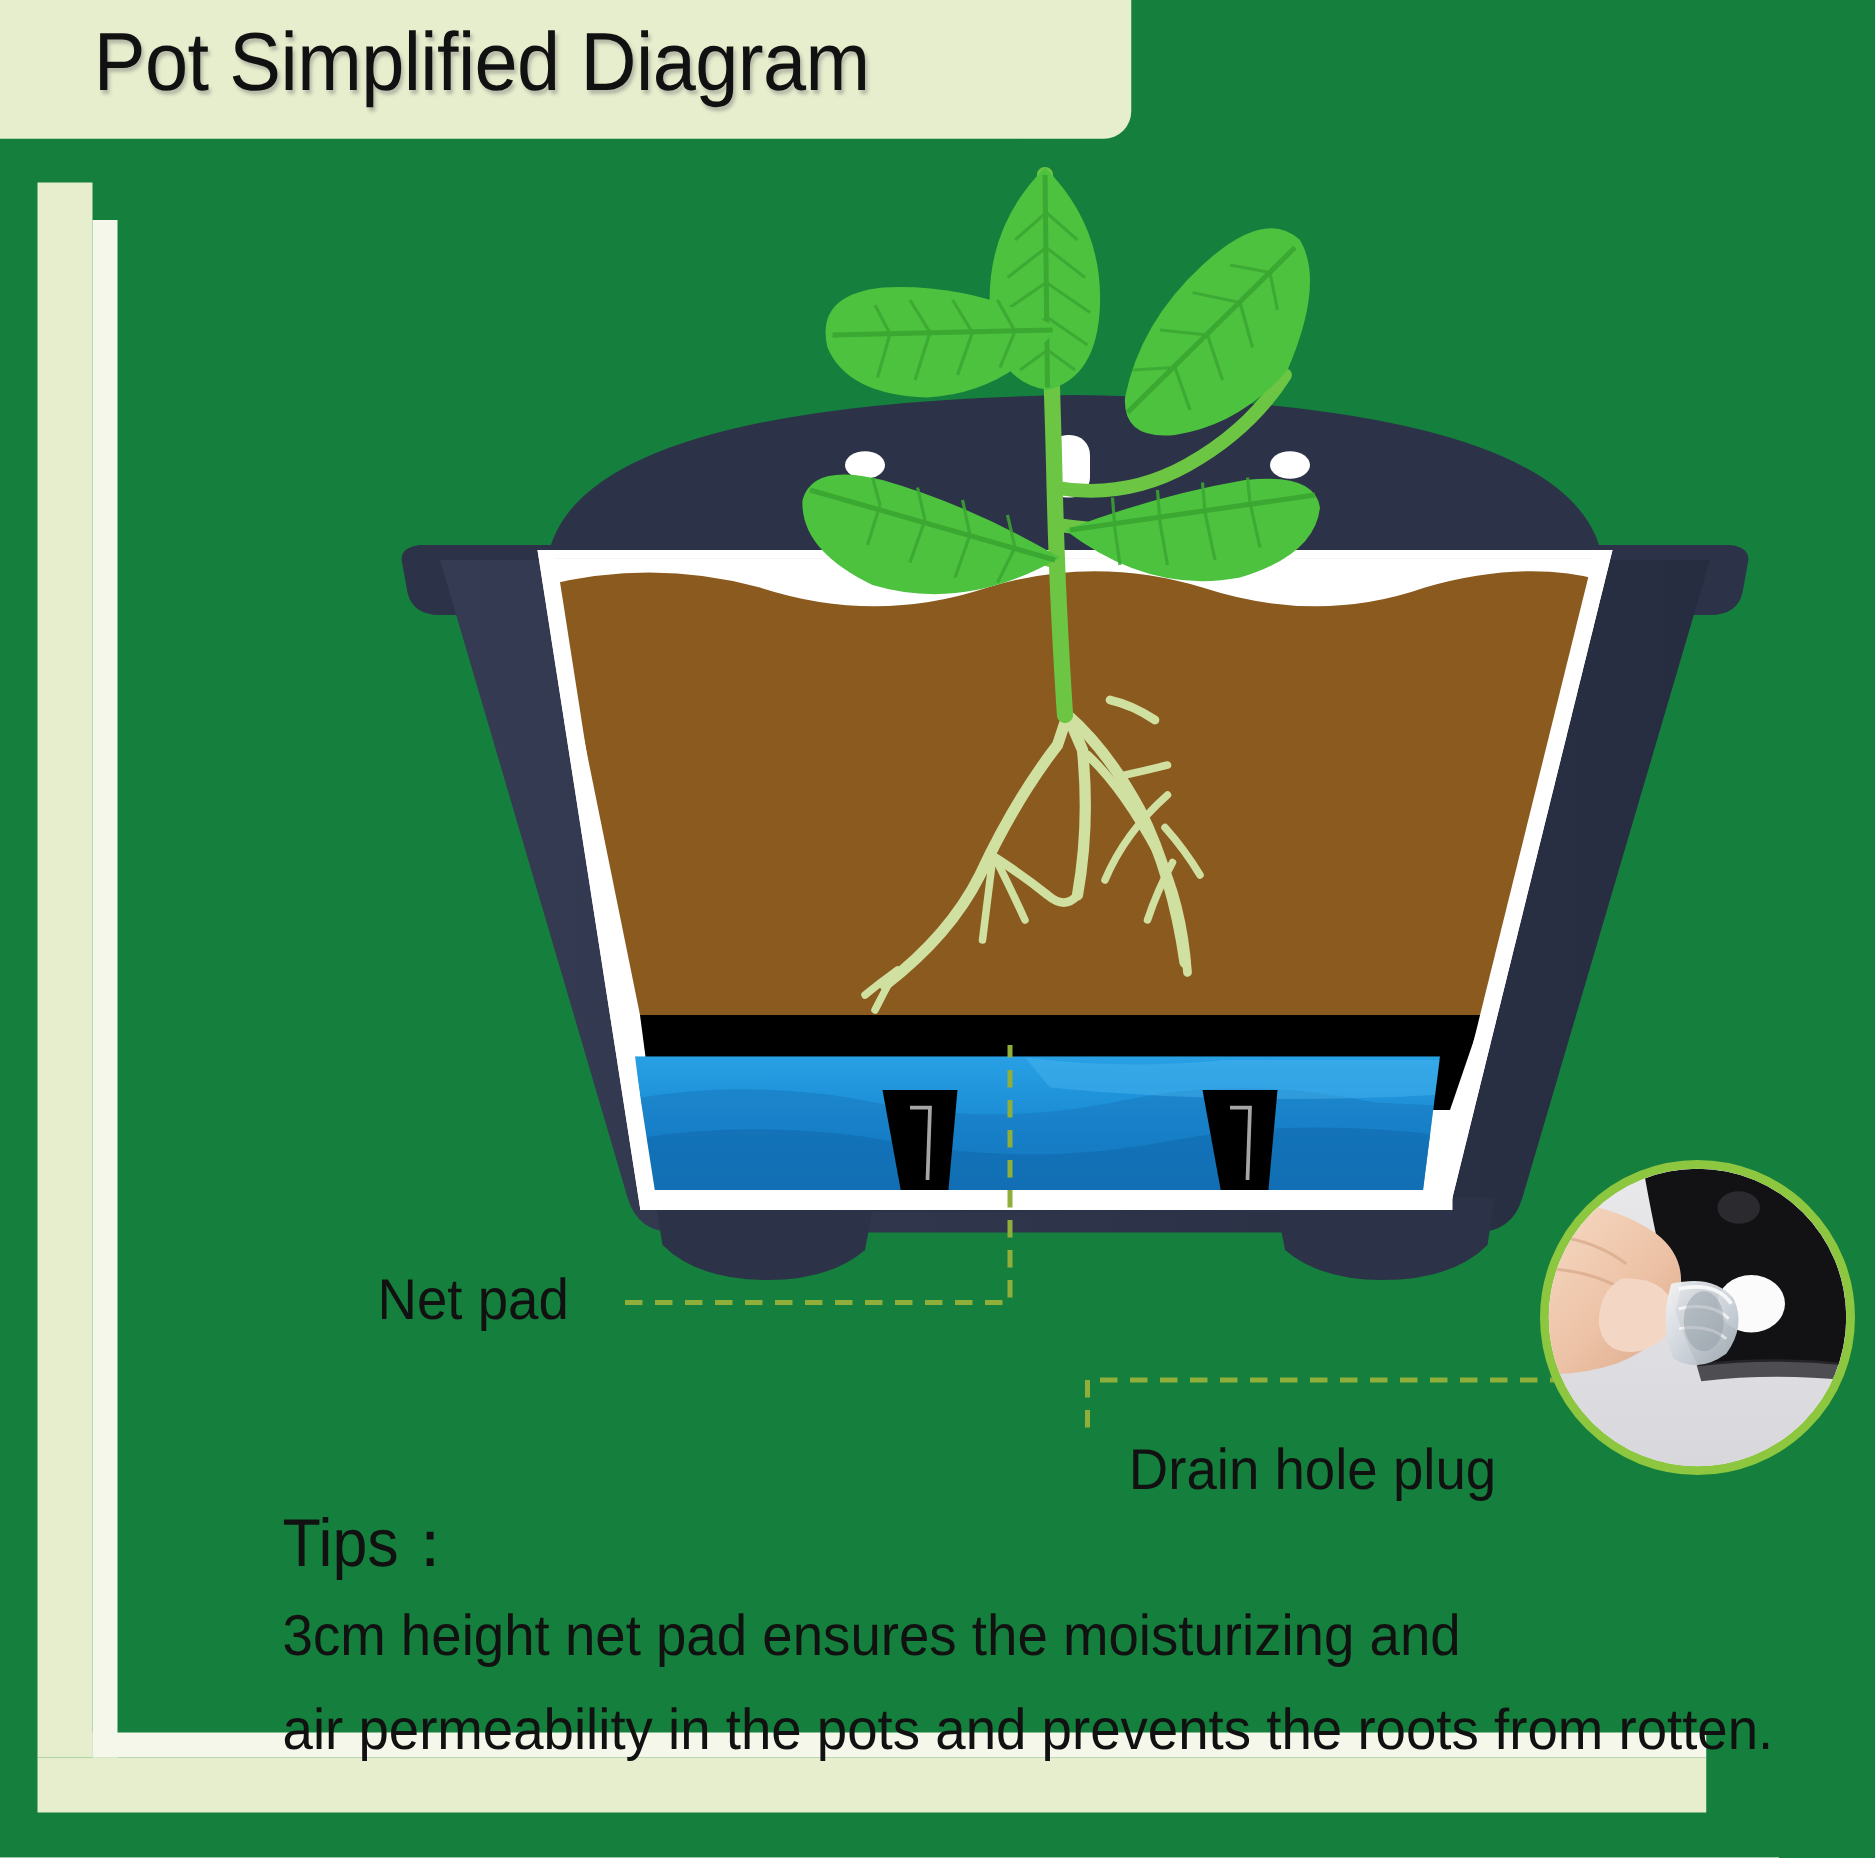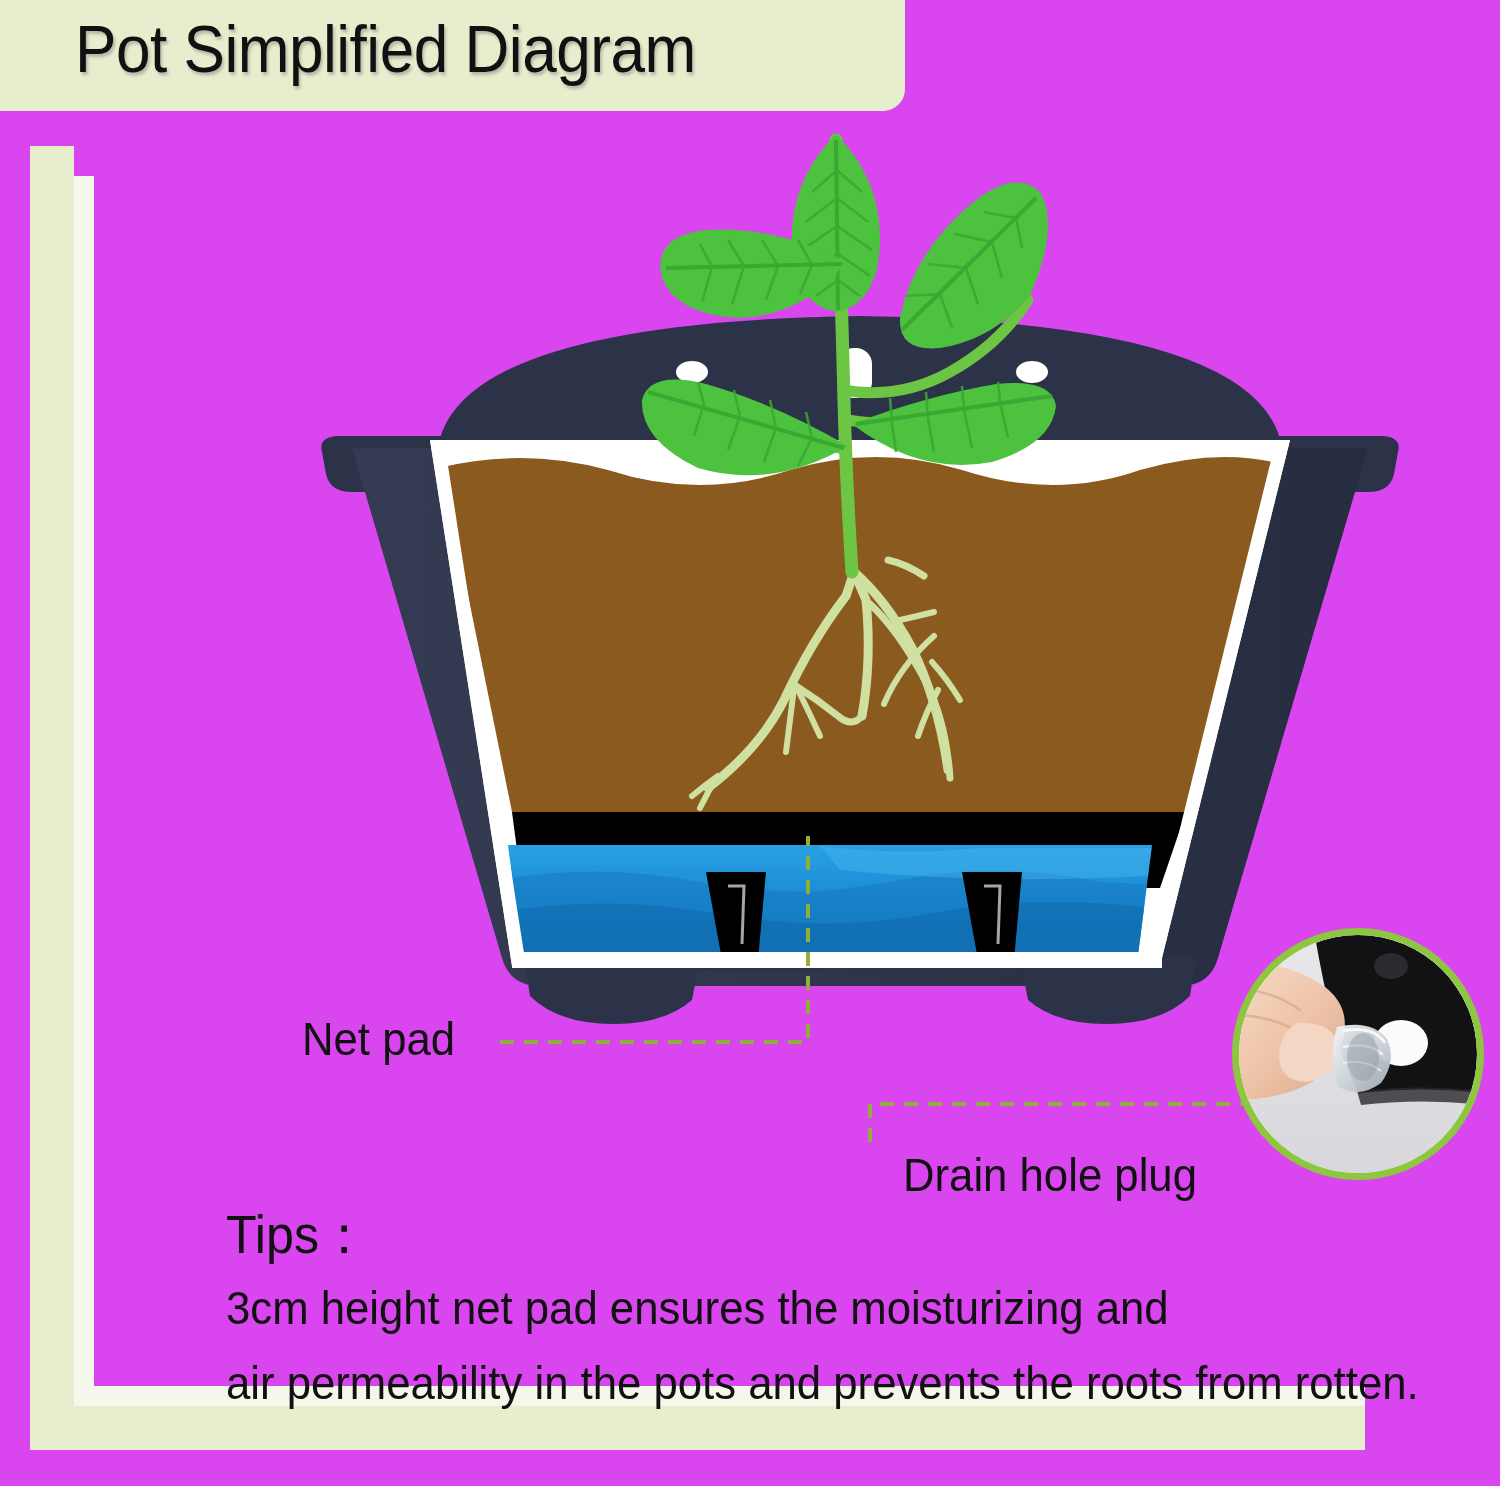--- a/index.html
+++ b/index.html
@@ -7,21 +7,21 @@
     padding: 0;
     background: #ffffff;
   }
   body {
     font-family: "Liberation Sans", sans-serif;
   }
   #page {
     position: relative;
     width: 1500px;
     height: 1486px;
-    background: #d946ef;
+    background: #15803d;
     overflow: hidden;
     text-align: center;
   }
 
   
   .title-banner {
     position: absolute;
     left: 0;
     top: 0;
     width: 905px;

